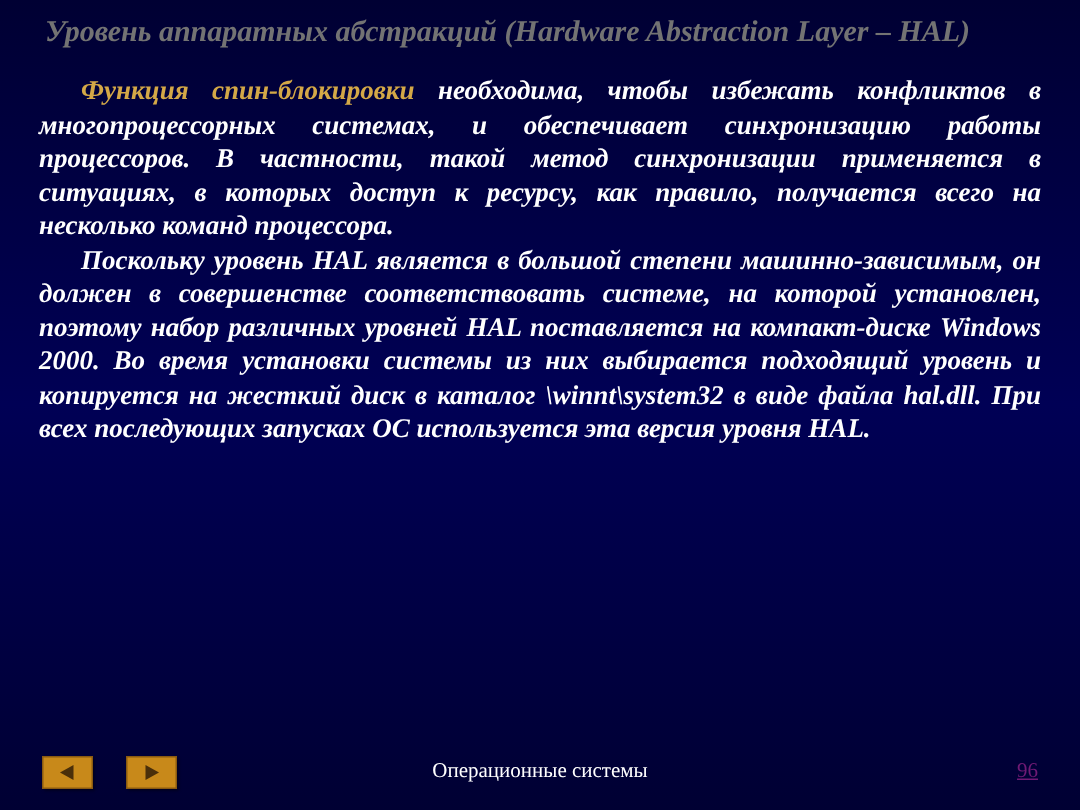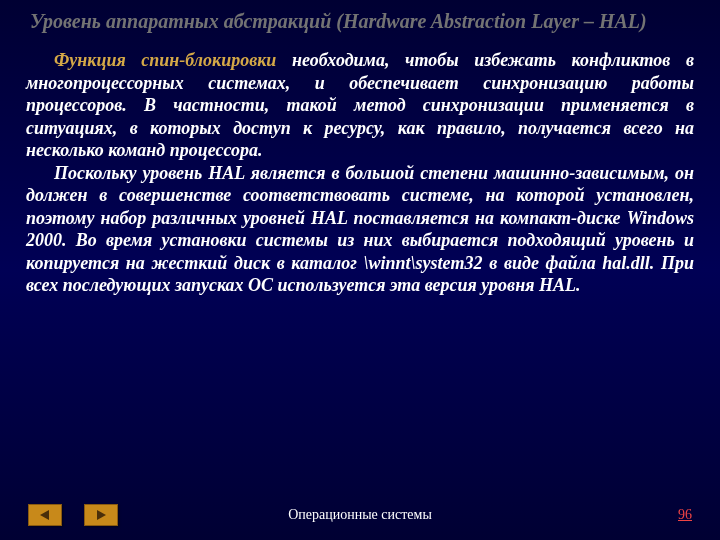--- a/index.html
+++ b/index.html
@@ -71,21 +71,21 @@
       height: 14px;
     }
     .footer-text {
       color: #ffffff;
       font-size: 14px;
       position: absolute;
       left: 50%;
       transform: translateX(-50%);
     }
     .page-number {
-      color: #ef4444;
+      color: #701a75;
       font-size: 14px;
       margin-left: auto;
       text-decoration: underline;
     }
   </style>
 </head>
 <body>
 
 <div class="slide">
   <div class="title">Уровень аппаратных абстракций (Hardware Abstraction Layer – HAL)</div>

